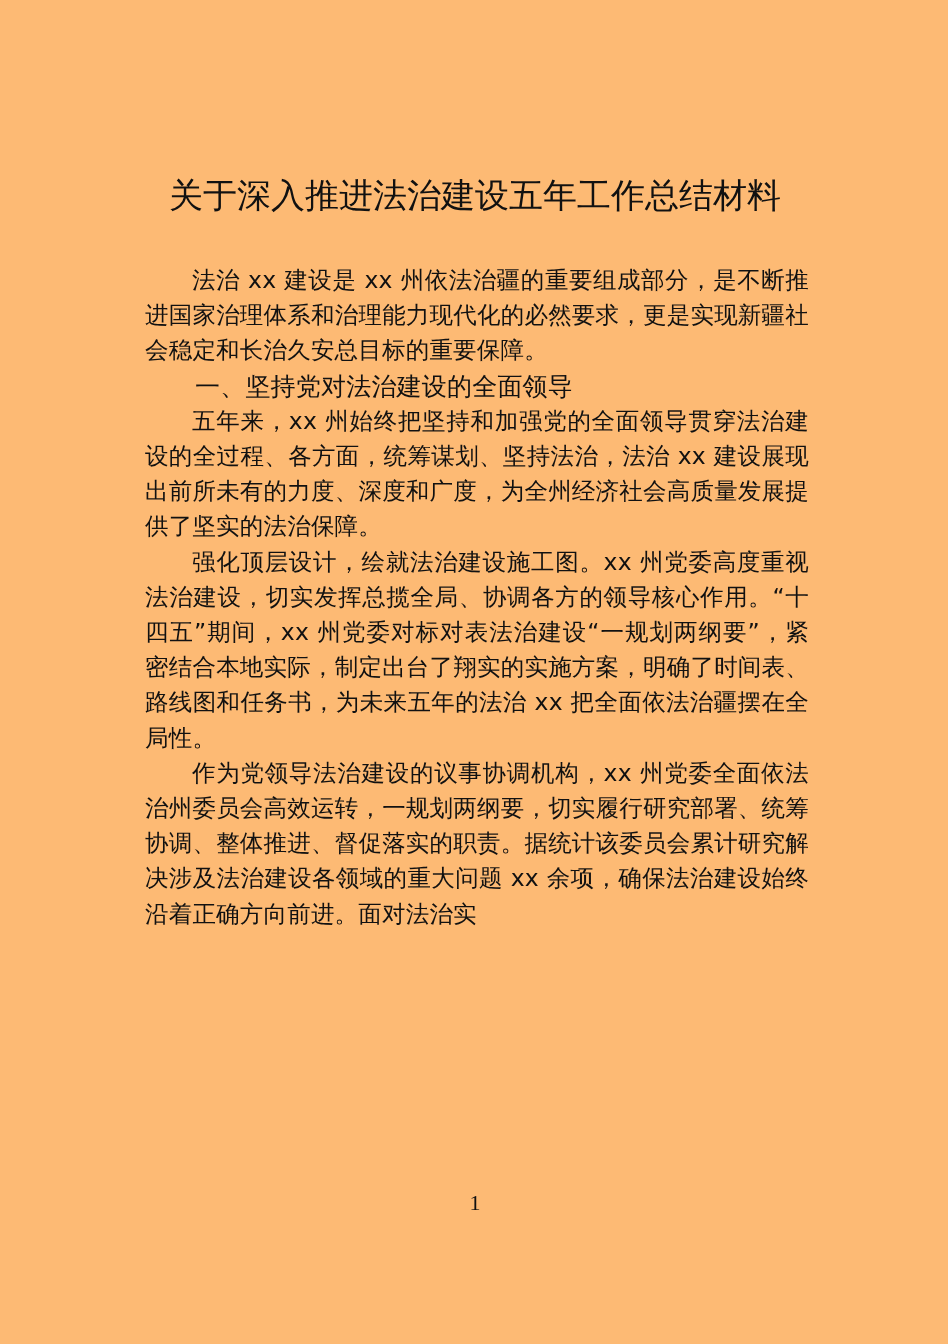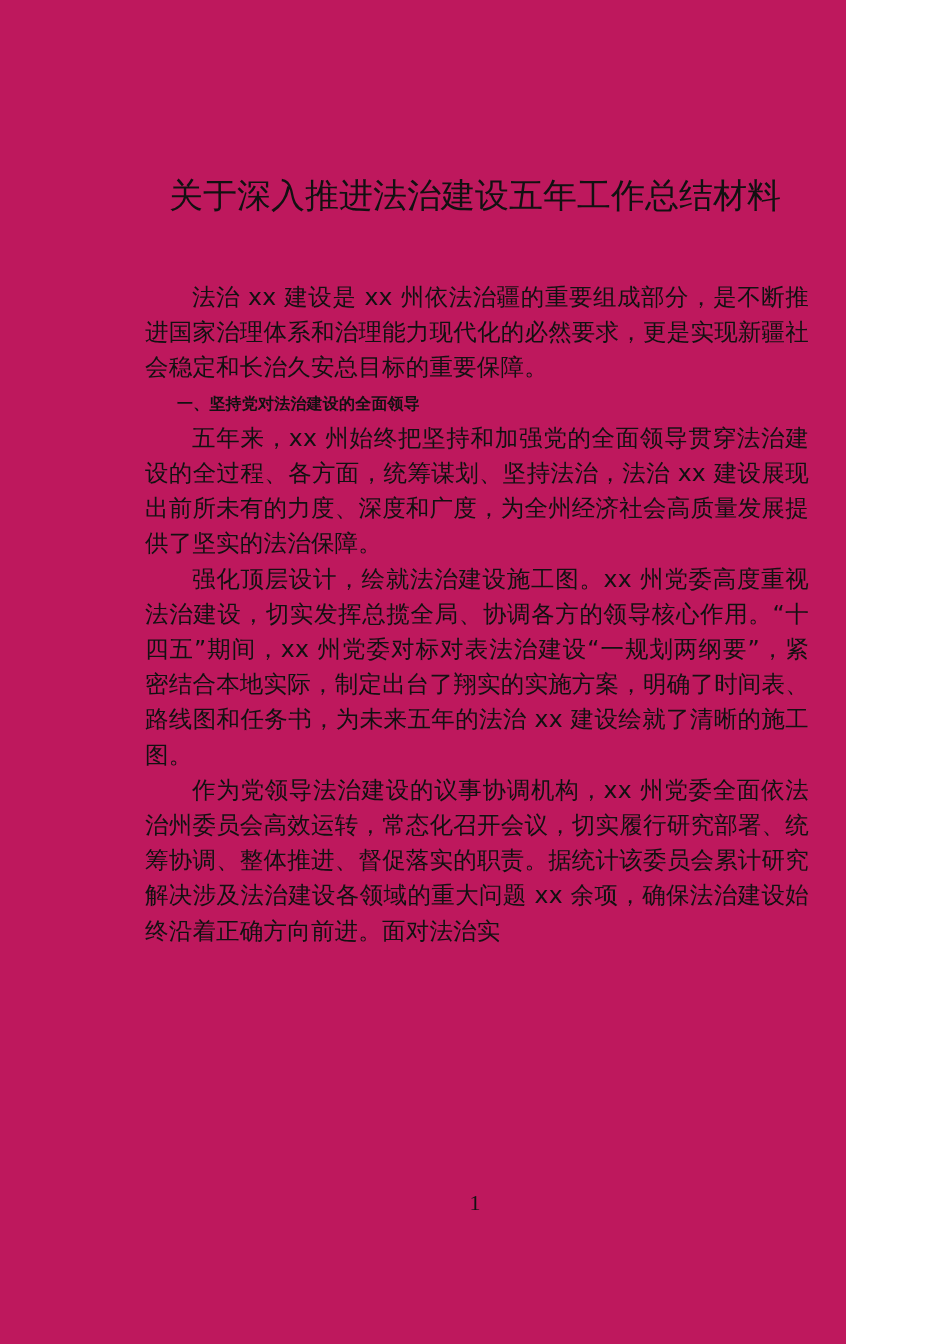--- a/index.html
+++ b/index.html
@@ -12,59 +12,58 @@
       height: 1344px;
       position: relative;
       overflow: hidden;
       font-family: "DejaVu Sans", "Liberation Sans", sans-serif;
       color: #111111;
     }
     .page {
       position: absolute;
       left: 0;
       top: 0;
-      width: 846px;
+      width: 948px;
       height: 1344px;
-      background: #be185d;
+      background: #fdba74;
     }
     .title {
       position: absolute;
       left: 0;
       top: 170px;
       width: 950px;
       text-align: center;
       font-size: 34px;
       line-height: 50px;
       letter-spacing: 0px;
       color: #111111;
       margin: 0;
       font-weight: normal;
     }
     .body {
       position: absolute;
       left: 145px;
-      top: 280px;
+      top: 263px;
       width: 664px;
     }
     .para {
       margin: 0;
       font-size: 23.5px;
       line-height: 35.2px;
       text-indent: 2em;
       text-align: justify;
       letter-spacing: 0.2px;
       word-break: break-all;
     }
     .heading {
       margin: 0;
-      font-size: 16px;
+      font-size: 25px;
       line-height: 35.2px;
       text-indent: 2em;
       letter-spacing: 0.2px;
-      font-weight: bold;
     }
     .page-number {
       position: absolute;
       left: 0;
       top: 1188px;
       width: 950px;
       text-align: center;
       font-family: "Liberation Serif", "DejaVu Serif", serif;
       font-size: 22px;
       line-height: 30px;
@@ -74,18 +73,18 @@
 </head>
 <body>
 
 <div class="page">
   <h1 class="title">关于深入推进法治建设五年工作总结材料</h1>
 
   <div class="body">
     <p class="para">法治 xx 建设是 xx 州依法治疆的重要组成部分，是不断推进国家治理体系和治理能力现代化的必然要求，更是实现新疆社会稳定和长治久安总目标的重要保障。</p>
     <p class="heading">一、坚持党对法治建设的全面领导</p>
     <p class="para">五年来，xx 州始终把坚持和加强党的全面领导贯穿法治建设的全过程、各方面，统筹谋划、坚持法治，法治 xx 建设展现出前所未有的力度、深度和广度，为全州经济社会高质量发展提供了坚实的法治保障。</p>
-    <p class="para">强化顶层设计，绘就法治建设施工图。xx 州党委高度重视法治建设，切实发挥总揽全局、协调各方的领导核心作用。“十四五”期间，xx 州党委对标对表法治建设“一规划两纲要”，紧密结合本地实际，制定出台了翔实的实施方案，明确了时间表、路线图和任务书，为未来五年的法治 xx 建设绘就了清晰的施工图。</p>
-    <p class="para">作为党领导法治建设的议事协调机构，xx 州党委全面依法治州委员会高效运转，常态化召开会议，切实履行研究部署、统筹协调、整体推进、督促落实的职责。据统计该委员会累计研究解决涉及法治建设各领域的重大问题 xx 余项，确保法治建设始终沿着正确方向前进。面对法治实</p>
+    <p class="para">强化顶层设计，绘就法治建设施工图。xx 州党委高度重视法治建设，切实发挥总揽全局、协调各方的领导核心作用。“十四五”期间，xx 州党委对标对表法治建设“一规划两纲要”，紧密结合本地实际，制定出台了翔实的实施方案，明确了时间表、路线图和任务书，为未来五年的法治 xx 把全面依法治疆摆在全局性。</p>
+    <p class="para">作为党领导法治建设的议事协调机构，xx 州党委全面依法治州委员会高效运转，一规划两纲要，切实履行研究部署、统筹协调、整体推进、督促落实的职责。据统计该委员会累计研究解决涉及法治建设各领域的重大问题 xx 余项，确保法治建设始终沿着正确方向前进。面对法治实</p>
   </div>
 
   <div class="page-number">1</div>
 </div>
 
 </body></html>

